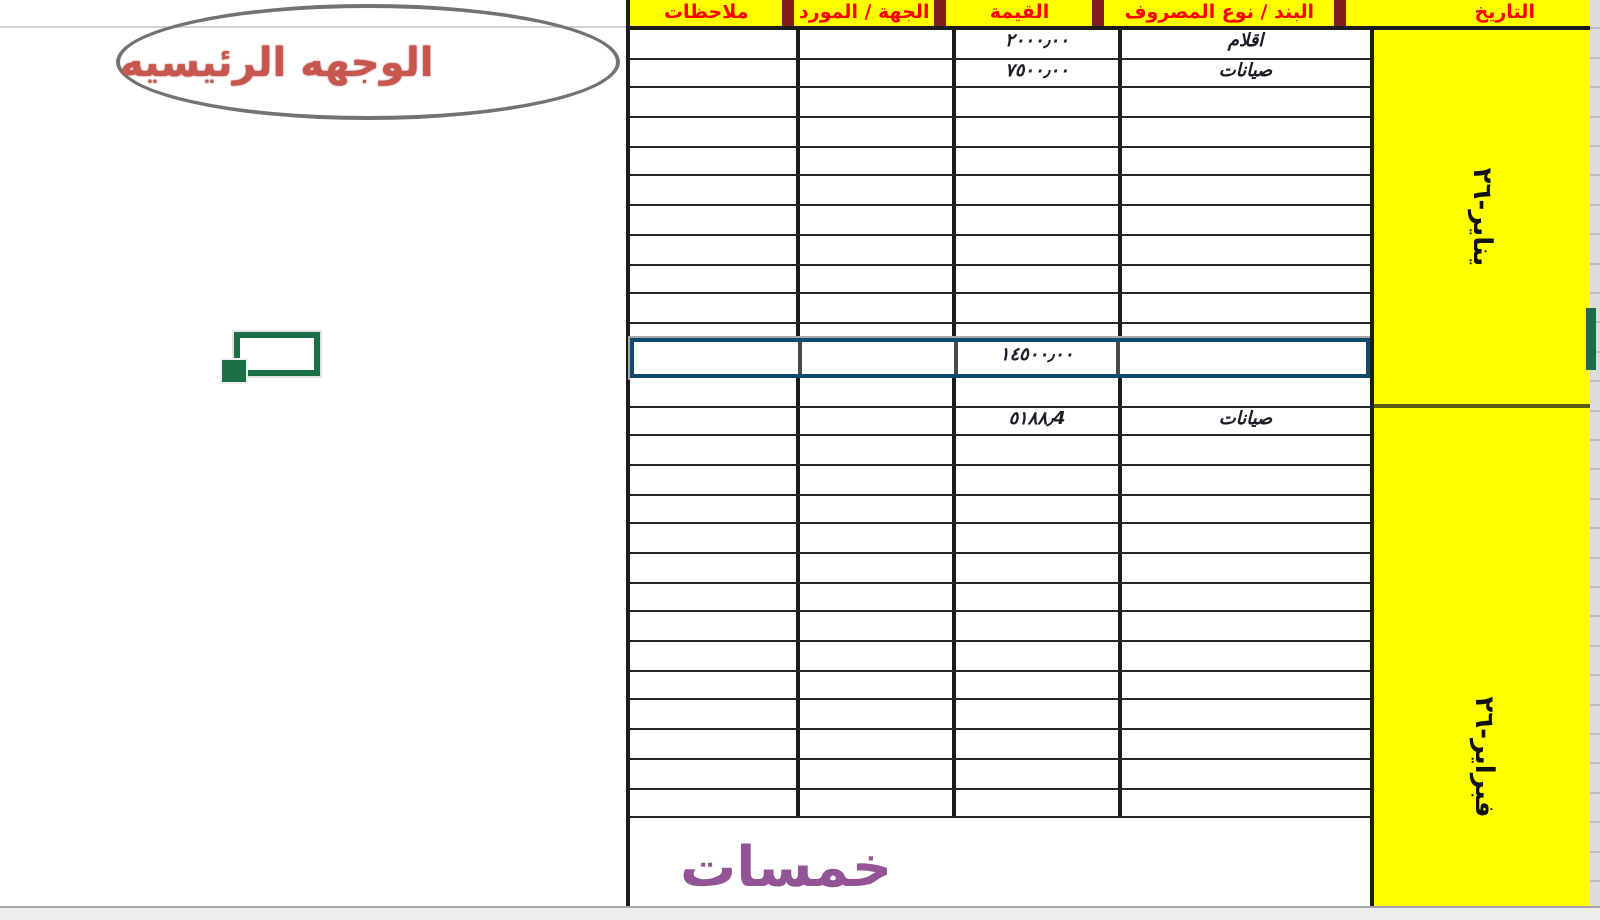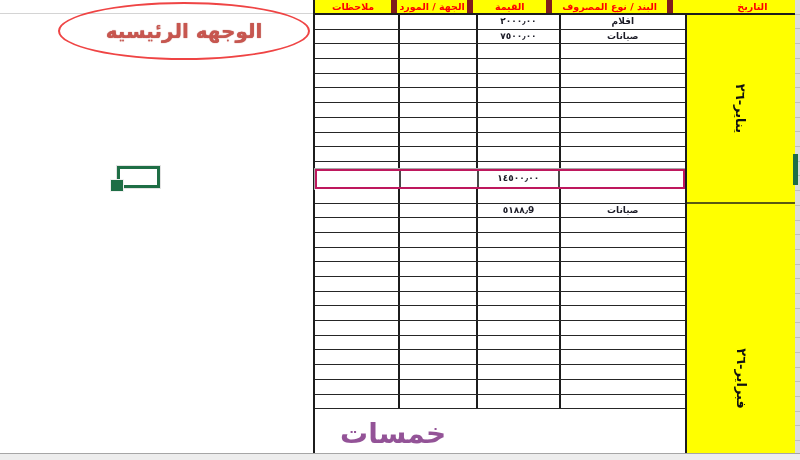--- a/index.html
+++ b/index.html
@@ -23,26 +23,26 @@
     color:#ff0000;font-weight:bold;font-size:9.5px;line-height:1;
     display:flex;align-items:center;justify-content:center;
     direction:rtl;overflow:hidden;white-space:nowrap;
   }
   .w-notes{width:90px}.w-entity{width:83px}.w-value{width:87px}.w-item{width:132px}
   .w-date{width:94px;border-right:none;margin-left:37px;}
   .body{display:flex;flex:1;min-height:0;}
   .grid{width:370px;display:flex;flex-direction:column;}
   .row{
     display:flex;height:14.7px;flex:0 0 14.7px;
-    box-sizing:border-box;border-bottom:1px solid #262626;background:#ffffff;
+    box-sizing:border-box;border-bottom:1px solid #262626;background:#ffffff;font-style:italic;
   }
   .row.thin{height:7px;flex:0 0 7px;}
   .row.selected{
     height:20px;flex:0 0 20px;
-    border:2px solid #be185d;box-shadow:0 0 0 1px #aaaaaa;
+    border:2px solid #0c4a6e;box-shadow:0 0 0 1px #aaaaaa;
   }
   .cell{
     box-sizing:border-box;border-right:2px solid #1c1c1c;
     display:flex;align-items:center;justify-content:center;
     font-size:9px;font-weight:bold;color:#1d1d28;direction:rtl;
     overflow:hidden;white-space:nowrap;line-height:1;
   }
   .notes-cell{width:90px}.entity-cell{width:83px}.value-cell{width:87px}
   .item-cell{width:132px;border-right:none;}
   .row.selected .cell{border-right-color:#4a4a4a;}
@@ -62,22 +62,22 @@
     font-size:13px;font-weight:bold;color:#111111;letter-spacing:.5px;
   }
   .datecell.feb .rot{transform:rotate(90deg) translateX(50px);}
   
   .left-gridline{
     position:absolute;left:0;top:13px;width:313px;height:1px;
     background:#d4d4d4;z-index:1;
   }
   .oval{
     position:absolute;left:58px;top:2px;width:252px;height:58px;
-    border:2px solid #ef4444;border-radius:50%;box-sizing:border-box;
-    display:flex;align-items:center;justify-content:center;
+    border:2px solid #737373;border-radius:50%;box-sizing:border-box;
+    display:flex;align-items:center;
     background:transparent;z-index:4;
   }
   .oval-label{
     color:#c7564f;font-size:20px;font-weight:bold;direction:rtl;
     text-shadow:0 0 1px #b04840;line-height:1;
   }
   .green-rect{
     position:absolute;left:117px;top:166px;width:43px;height:22px;
     box-sizing:border-box;border:3px solid #1e6e45;background:transparent;
     box-shadow:0 0 0 1px #e2e2e2;z-index:5;
@@ -201,21 +201,21 @@
         </div>
         <div class="row ">
           <div class="cell notes-cell"></div>
           <div class="cell entity-cell"></div>
           <div class="cell value-cell"></div>
           <div class="cell item-cell"></div>
         </div>
         <div class="row ">
           <div class="cell notes-cell"></div>
           <div class="cell entity-cell"></div>
-          <div class="cell value-cell">٥١٨٨٫9</div>
+          <div class="cell value-cell">٥١٨٨٫4</div>
           <div class="cell item-cell">صيانات</div>
         </div>
         <div class="row ">
           <div class="cell notes-cell"></div>
           <div class="cell entity-cell"></div>
           <div class="cell value-cell"></div>
           <div class="cell item-cell"></div>
         </div>
         <div class="row ">
           <div class="cell notes-cell"></div>

